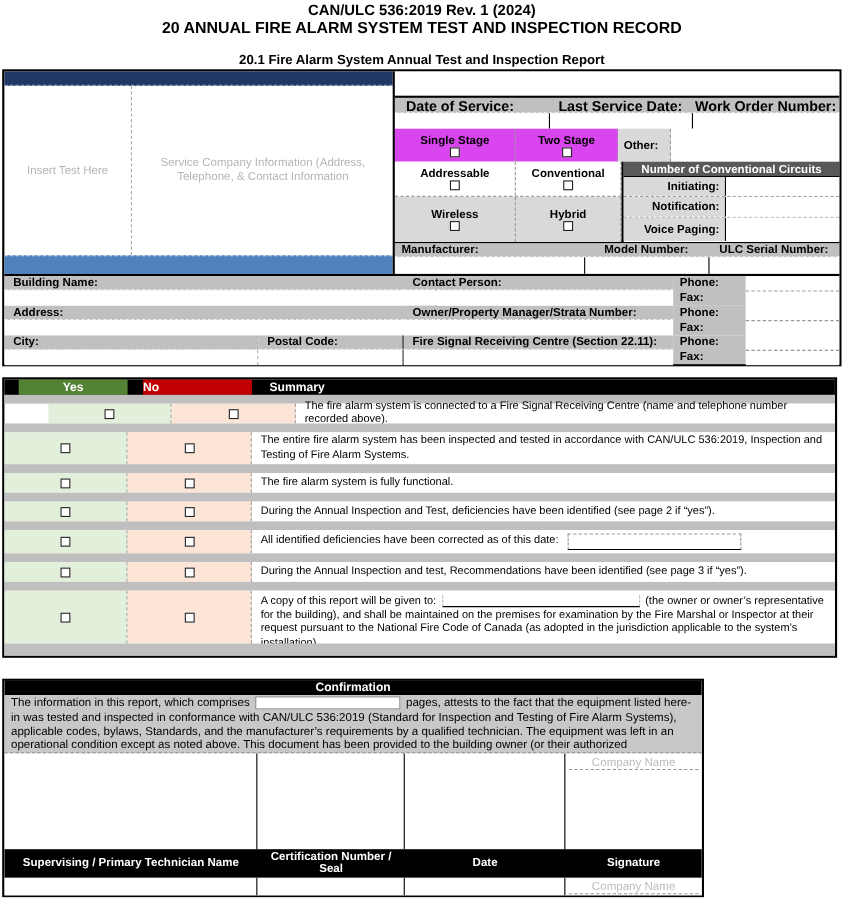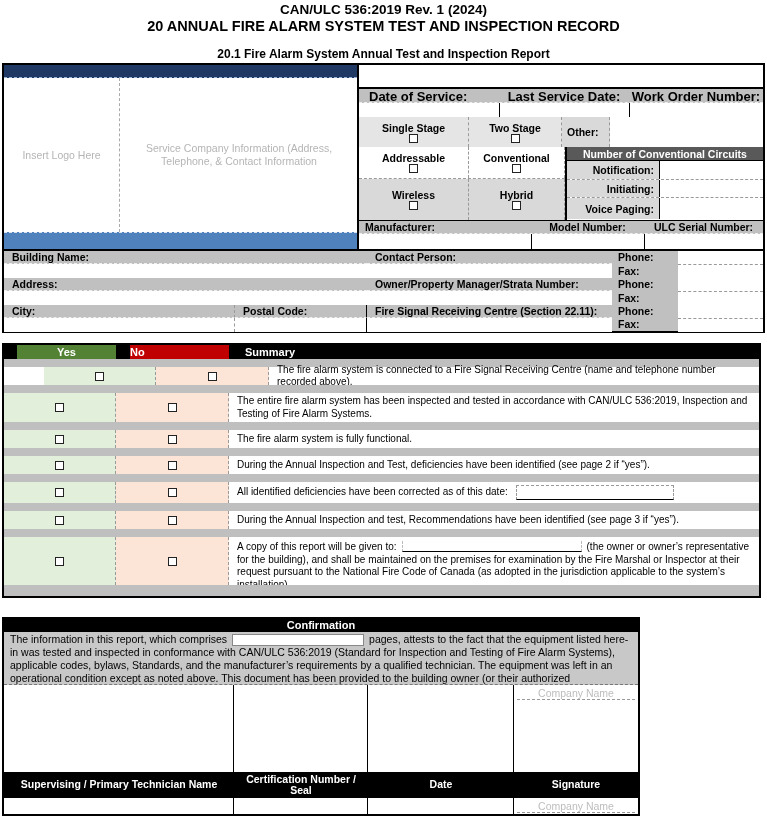--- a/index.html
+++ b/index.html
@@ -24,21 +24,21 @@
   .r-empty{height:24px;background:#fff;border-bottom:2px solid #000;}
   .r-svchdr{height:14px;background:#C0C0C0;display:flex;border-bottom:1px dashed #efefef;font-size:13px;font-weight:bold;}
   .r-svchdr .c1{width:140px;padding-left:10px;}
   .r-svchdr .c2{width:130px;text-align:center;}
   .r-svchdr .c3{width:134px;text-align:center;}
   .r-svcin{height:14px;display:flex;background:#fff;}
   .r-svcin .c1{width:140px;}
   .r-svcin .c2{width:130px;border-left:1px solid #000;}
   .r-svcin .c3{width:134px;border-left:1px solid #000;}
   .r-stage{height:30px;display:flex;}
-  .stagecell{background:#e5e5e5;border-right:1px dashed #999;display:flex;flex-direction:column;align-items:center;justify-content:center;font-size:10.5px;font-weight:bold;line-height:12px;}
+  .stagecell{background:#d946ef;border-right:1px dashed #999;display:flex;flex-direction:column;align-items:center;justify-content:center;font-size:10.5px;font-weight:bold;line-height:12px;}
   .st1{width:110px;}.st2{width:93px;}
   .stother{width:48px;background:#D9D9D9;border-right:1px dashed #999;display:flex;align-items:center;padding-left:5px;font-size:10.5px;font-weight:bold;}
   .stinput{flex:1;background:#fff;}
   .r-mid{height:73px;display:flex;}
   .midleft{width:206px;}
   .addrrow{height:32px;display:flex;background:#fff;border-bottom:1px dashed #999;}
   .wirelessrow{height:41px;display:flex;background:#D9D9D9;}
   .tcell{display:flex;flex-direction:column;align-items:center;justify-content:center;font-size:10.5px;font-weight:bold;line-height:12px;border-right:1px dashed #999;}
   .w110{width:110px;}.w96{width:96px;}
   .midright{width:198px;border-left:2px solid #000;}
@@ -112,21 +112,21 @@
 
   <div class="title1">CAN/ULC 536:2019 Rev. 1 (2024)</div>
   <div class="title2">20 ANNUAL FIRE ALARM SYSTEM TEST AND INSPECTION RECORD</div>
   <div class="title3">20.1 Fire Alarm System Annual Test and Inspection Report</div>
 
   <div class="topbox">
 
     <div class="navybar"></div>
     <div class="leftbody">
       <div class="logocell">
-        <span>Insert Logo Here</span>
+        <span>Insert Test Here</span>
       </div>
       <div class="companycell">
         <span>Service Company Information (Address, Telephone, &amp; Contact Information</span>
       </div>
     </div>
     <div class="bluebar"></div>
 
     <div class="rpanel">
       <div class="r-empty"></div>
       <div class="r-svchdr">
@@ -169,26 +169,26 @@
               <span class="cb"></span>
             </div>
             <div class="tcell w96">
               <span>Hybrid</span>
               <span class="cb"></span>
             </div>
           </div>
         </div>
         <div class="midright">
           <div class="ncchdr">Number of Conventional Circuits</div>
+          <div class="nccrow nr1">
+            <div class="ncclabel">Initiating:</div>
+            <div class="nccinput"></div>
+          </div>
           <div class="nccrow nr2">
             <div class="ncclabel">Notification:</div>
-            <div class="nccinput"></div>
-          </div>
-          <div class="nccrow nr1">
-            <div class="ncclabel">Initiating:</div>
             <div class="nccinput"></div>
           </div>
           <div class="nccrow nr3">
             <div class="ncclabel">Voice Paging:</div>
             <div class="nccinput"></div>
           </div>
         </div>
       </div>
       <div class="r-mfrhdr">
         <div class="m1">Manufacturer:</div>

